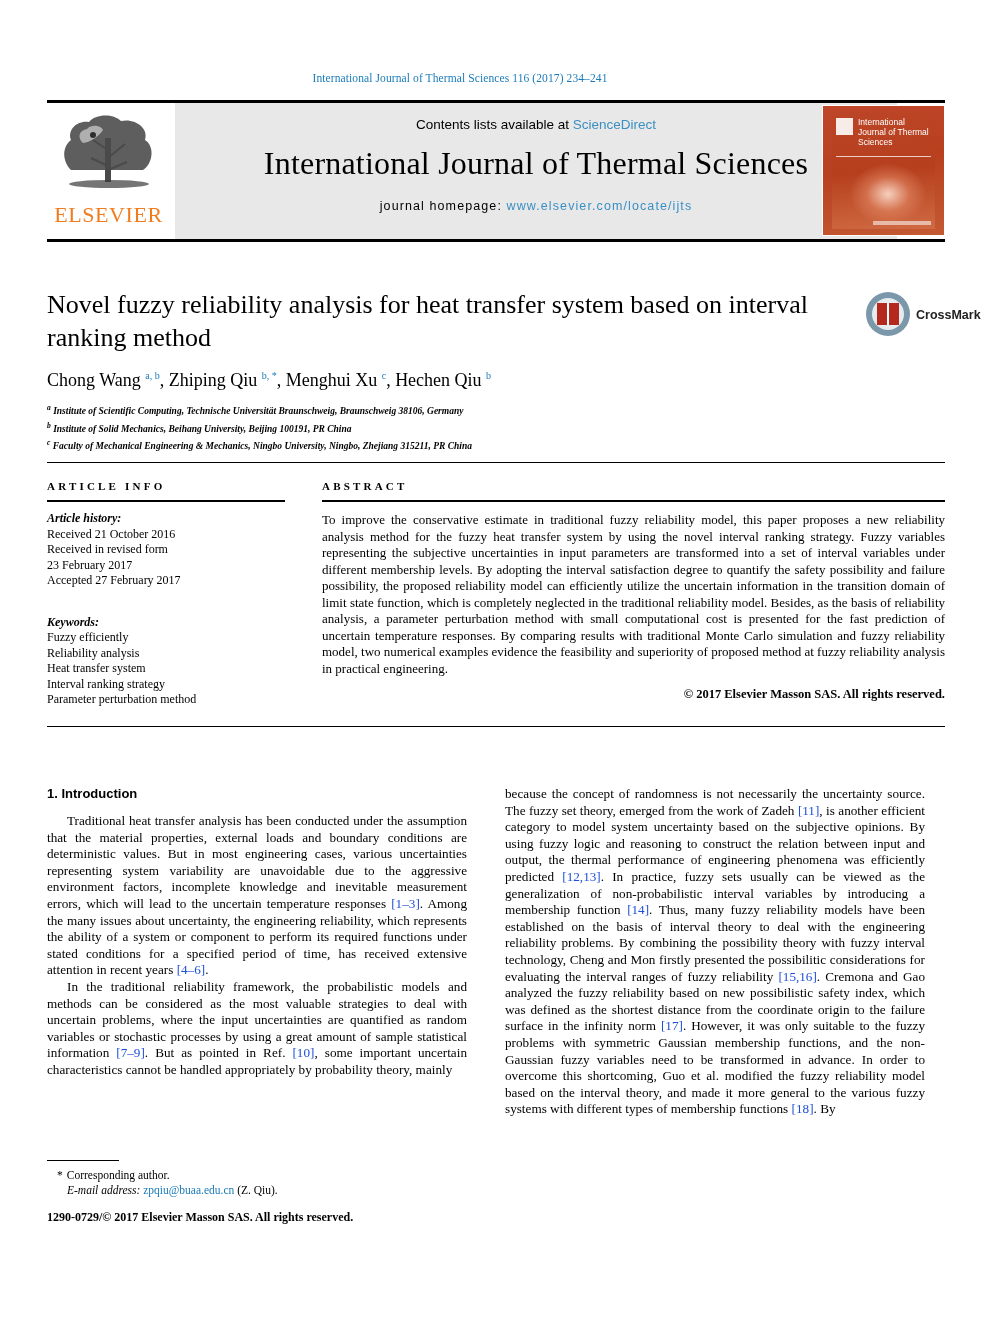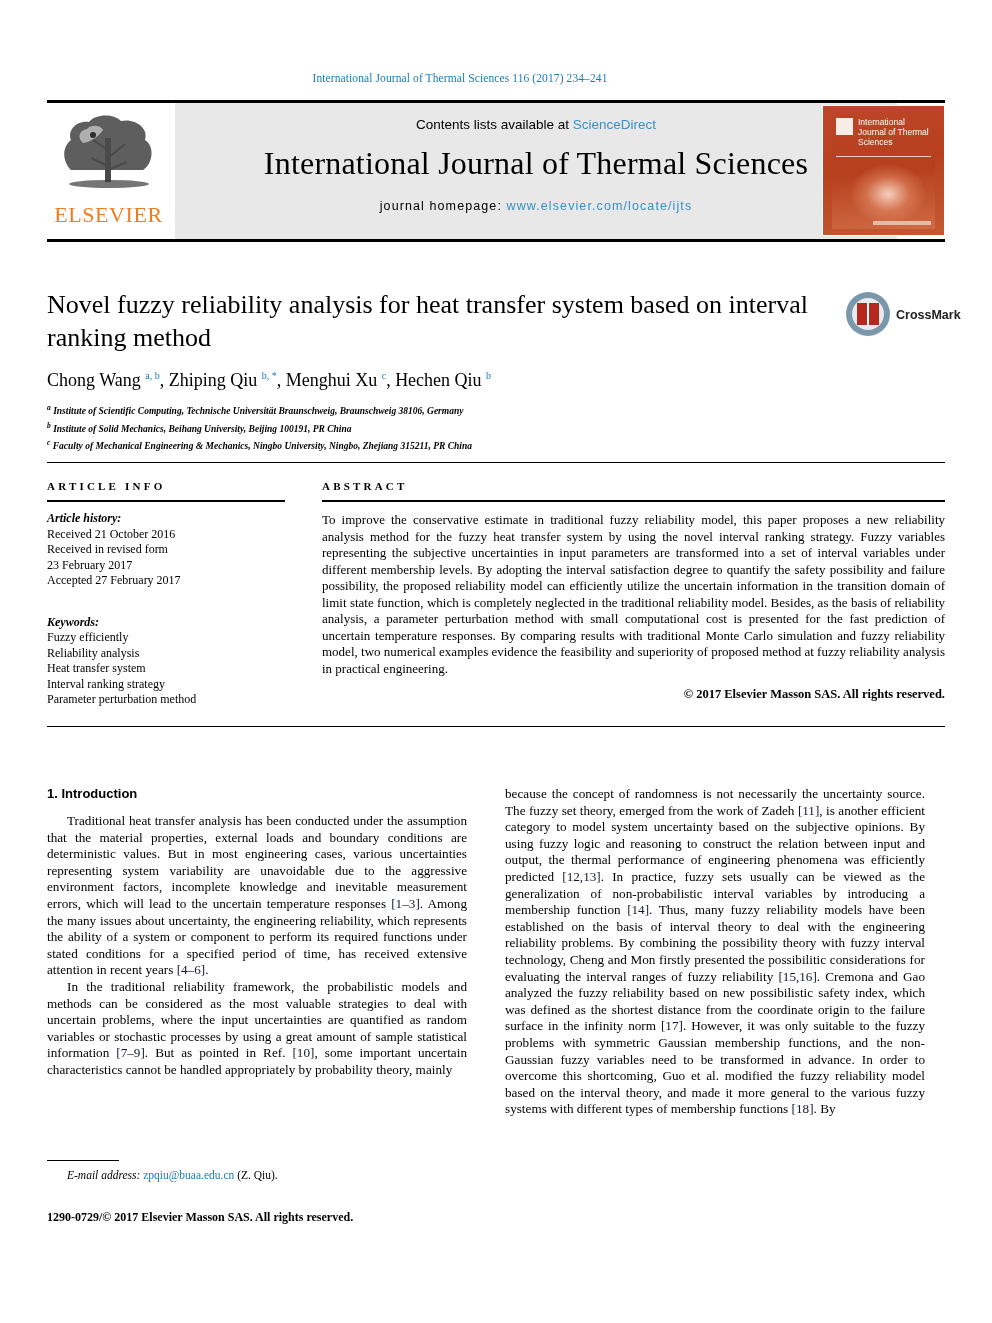--- a/index.html
+++ b/index.html
@@ -214,21 +214,21 @@
     color: #000;
   }
   .affils sup {
     font-size: 7.5px;
     vertical-align: super;
   }
 
   .crossmark {
     position: absolute;
     top: 292px;
-    left: 846px;
+    left: 866px;
     width: 96px;
     height: 48px;
   }
   .crossmark-ring {
     position: absolute;
     top: 0; left: 0;
     width: 44px;
     height: 44px;
     border-radius: 50%;
     background: #7b98ab;
@@ -372,21 +372,21 @@
   .para {
     font-family: "Liberation Serif", serif;
     font-size: 13.2px;
     line-height: 16.6px;
     text-align: justify;
     text-indent: 20px;
     margin: 0;
     color: #000;
   }
   .para.cont { text-indent: 0; }
-  .ref { color: #0f172a; margin-top: 24px; }
+  .ref { color: #1d4ed8; margin-top: 24px; }
 
   
   .footnote {
     position: absolute;
     top: 1160px;
     left: 47px;
     width: 420px;
   }
   .fn-rule {
     width: 72px;
@@ -533,20 +533,23 @@
     </div>
     <div class="col col-right">
       <div>
           <p class="para cont">because the concept of randomness is not necessarily the uncertainty source. The fuzzy set theory, emerged from the work of Zadeh <span class="ref">[11]</span>, is another efficient category to model system uncertainty based on the subjective opinions. By using fuzzy logic and reasoning to construct the relation between input and output, the thermal performance of engineering phenomena was efficiently predicted <span class="ref">[12,13]</span>. In practice, fuzzy sets usually can be viewed as the generalization of non-probabilistic interval variables by introducing a membership function <span class="ref">[14]</span>. Thus, many fuzzy reliability models have been established on the basis of interval theory to deal with the engineering reliability problems. By combining the possibility theory with fuzzy interval technology, Cheng and Mon firstly presented the possibilitic considerations for evaluating the interval ranges of fuzzy reliability <span class="ref">[15,16]</span>. Cremona and Gao analyzed the fuzzy reliability based on new possibilistic safety index, which was defined as the shortest distance from the coordinate origin to the failure surface in the infinity norm <span class="ref">[17]</span>. However, it was only suitable to the fuzzy problems with symmetric Gaussian membership functions, and the non-Gaussian fuzzy variables need to be transformed in advance. In order to overcome this shortcoming, Guo et al. modified the fuzzy reliability model based on the interval theory, and made it more general to the various fuzzy systems with different types of membership functions <span class="ref">[18]</span>. By</p>
         </div>
     </div>
   </div>
 
   <div class="footnote">
     <div class="fn-rule"></div>
+    <div class="fn-line">
+      <span class="star">*</span><span>Corresponding author.</span>
+    </div>
     <div class="fn-line" style="padding-left:20px">
       <span class="ital">E-mail address:</span>
       <span class="fn-mail">zpqiu@buaa.edu.cn</span>
       <span>(Z. Qiu).</span>
     </div>
   </div>
 
   <div class="page-footer">
     <div class="issn">1290-0729/© 2017 Elsevier Masson SAS. All rights reserved.</div>
   </div>

